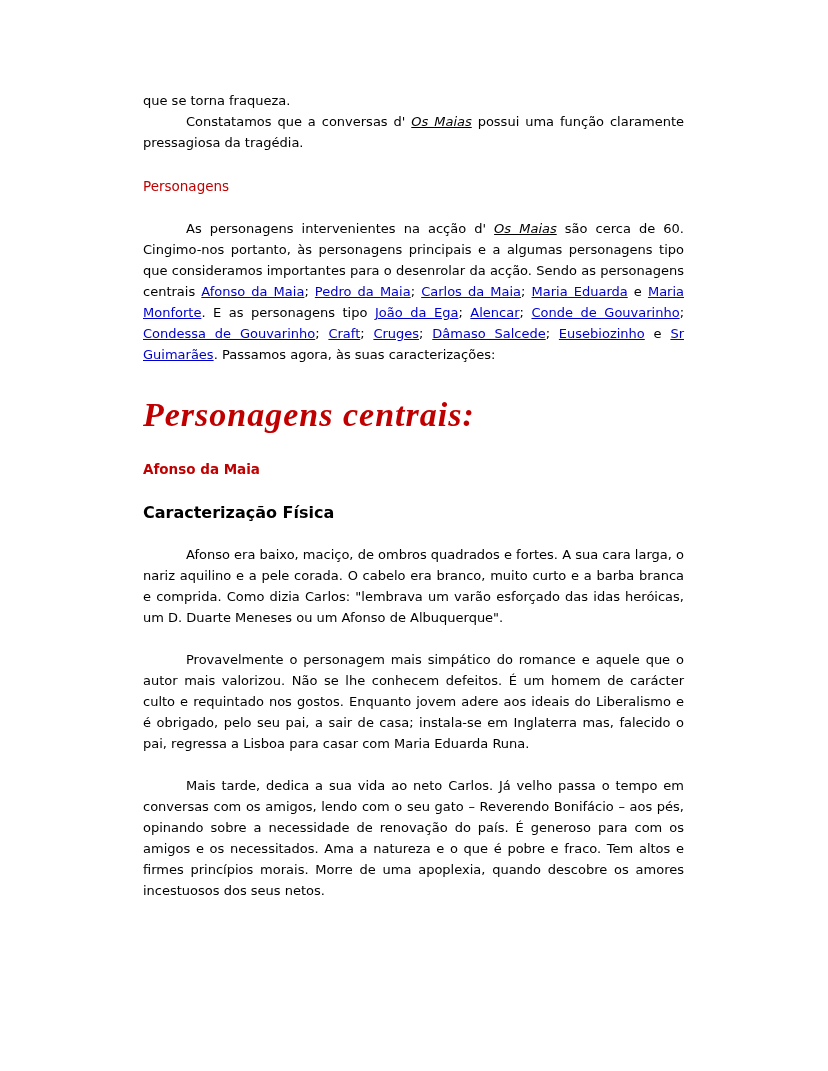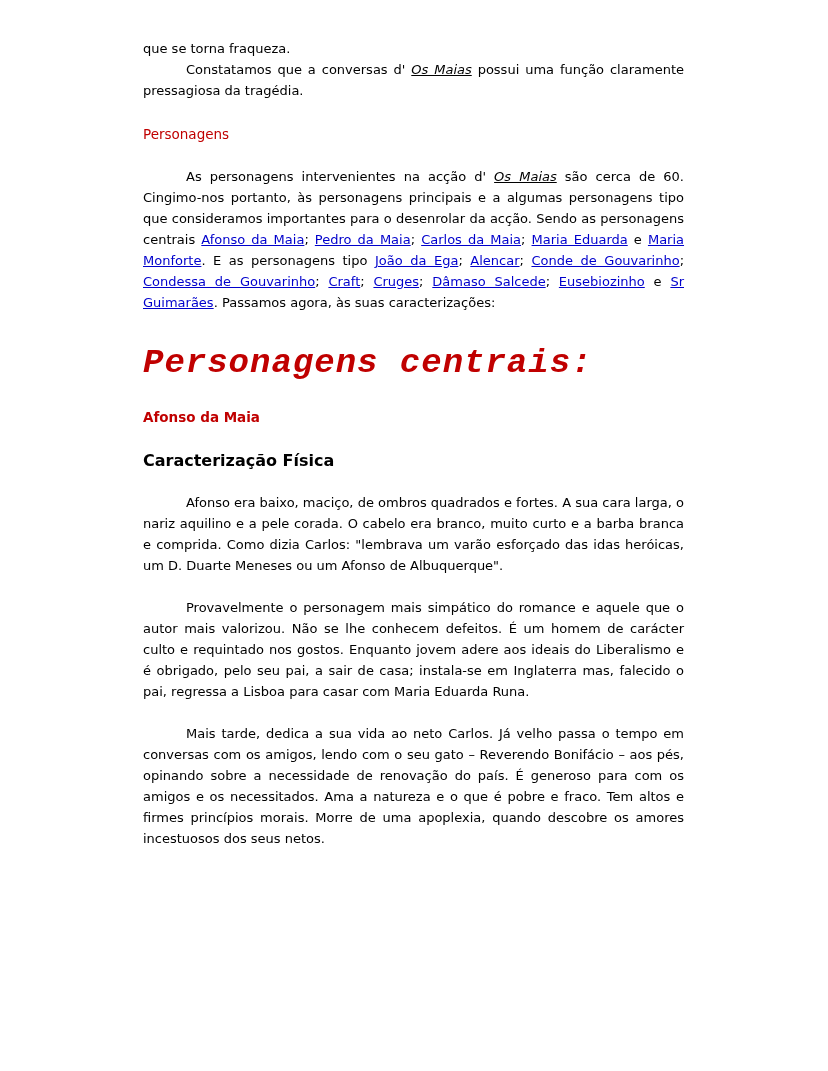--- a/index.html
+++ b/index.html
@@ -8,40 +8,40 @@
     height: 1071px;
     background: #ffffff;
     font-family: "DejaVu Sans", "Liberation Sans", sans-serif;
     font-size: 13px;
     color: #000000;
     overflow: hidden;
   }
   .doc {
     box-sizing: border-box;
     width: 828px;
-    padding: 38px 144px 0 143px;
+    padding: 90px 144px 0 143px;
   }
   .doc p {
     margin: 0;
     text-align: justify;
     line-height: 21px;
   }
   p.p, p.p-cont { text-indent: 43px; }
   p.p { margin-top: 21px; }
   p.p-first, p.p-cont { margin-top: 0; }
   .h2red {
     color: #c00000;
     font-weight: normal;
     font-size: 13.5px;
     line-height: 21px;
     margin-top: 23px;
   }
   .hdisplay {
     color: #c00000;
-    font-family: Liberation Mono, monospace;
+    font-family: Liberation Serif, serif;
     font-style: italic;
     font-weight: bold;
     font-size: 34px;
     line-height: 40px;
     letter-spacing: 1px;
     margin-top: 30px;
     margin-bottom: 8px;
   }
   .h4red {
     color: #c00000;

